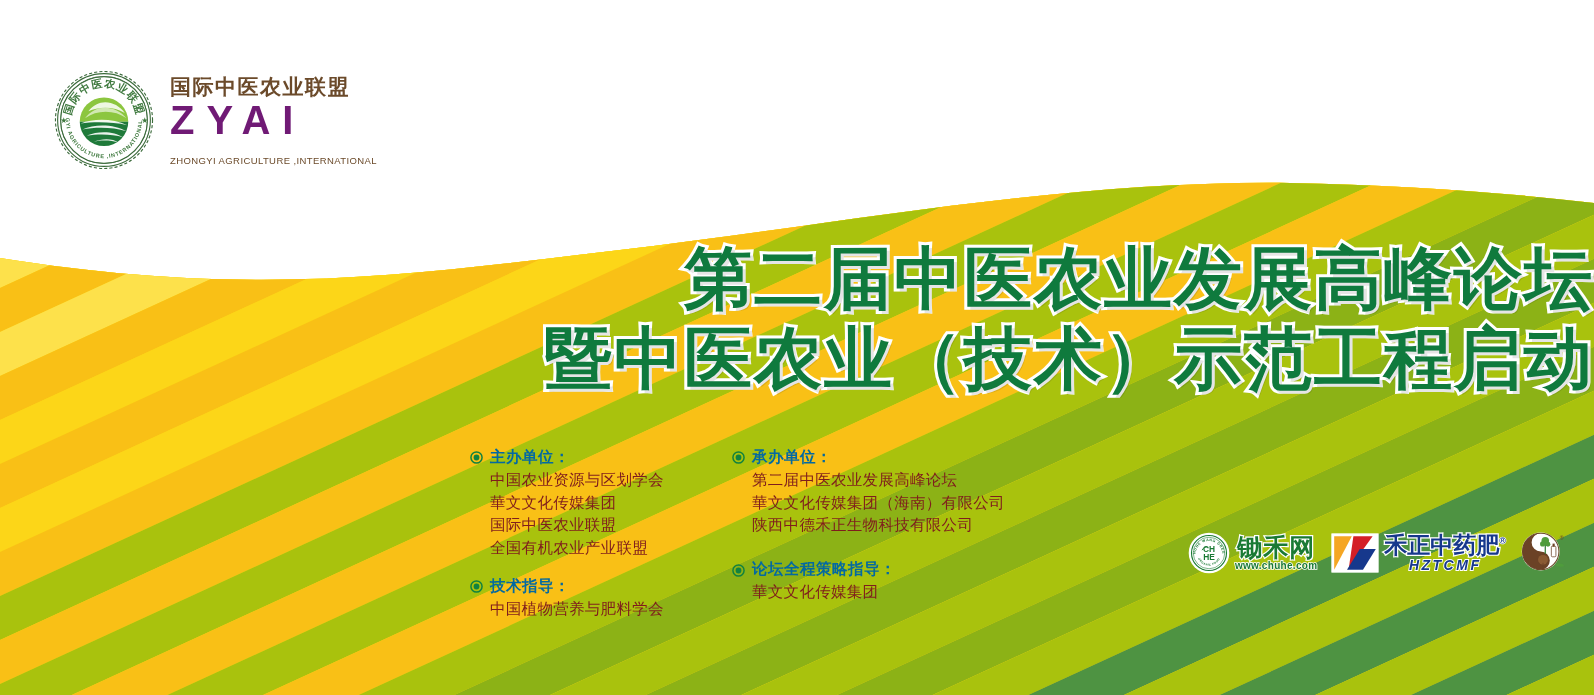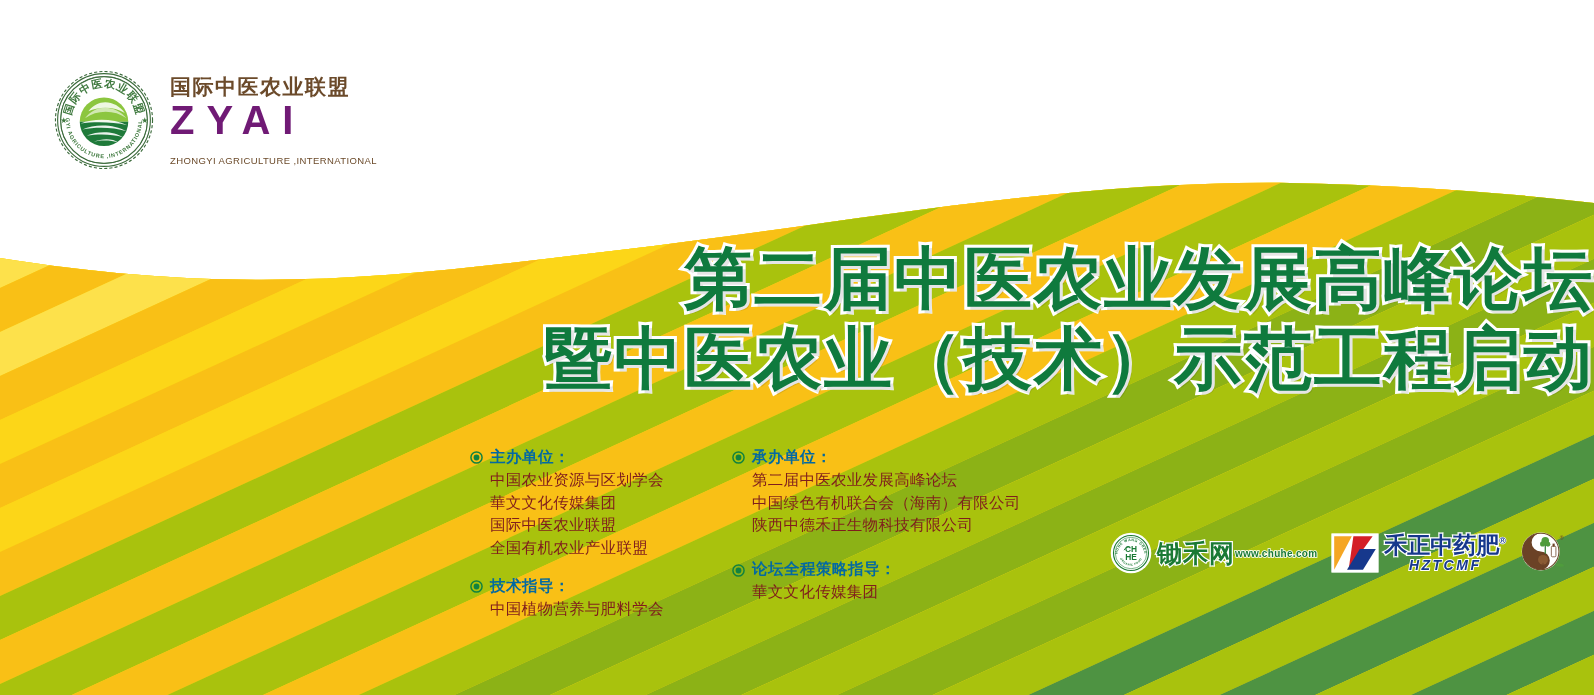--- a/index.html
+++ b/index.html
@@ -155,21 +155,21 @@
     align-items: center;
     gap: 14px;
     z-index: 20;
   }
   .sponsor { display: flex; align-items: center; }
 
   
   .sp-chuhe { gap: 5px; }
   .sp-chuhe .sp-text {
     display: flex;
-    flex-direction: row;
+    flex-direction: column;
     align-items: center;
     line-height: 1;
   }
   .sp-chuhe .sp-cn {
     font-size: 25px;
     font-weight: bold;
     color: #1a7a34;
     letter-spacing: 1px;
     -webkit-text-stroke: 2.4px #ffffff;
     paint-order: stroke fill;
@@ -432,21 +432,21 @@
       <div class="info-group">
         <div class="info-head">
           <svg class="bullet-icon" viewBox="0 0 14 14">
             <circle cx="7" cy="7" r="6" fill="none" stroke="#11823f" stroke-width="1.6"></circle>
             <circle cx="7" cy="7" r="3.1" fill="#11823f"></circle>
           </svg>
           <span class="info-head-label">承办单位：</span>
         </div>
         <ul class="info-items">
           <li>第二届中医农业发展高峰论坛</li>
-          <li>中国绿色有机联合会（海南）有限公司</li>
+          <li>華文文化传媒集团（海南）有限公司</li>
           <li>陕西中德禾正生物科技有限公司</li>
         </ul>
       </div>
 
       <div class="info-group gap" style="margin-top:23px;font-family:Liberation Mono, monospace;">
         <div class="info-head">
           <svg class="bullet-icon" viewBox="0 0 14 14">
             <circle cx="7" cy="7" r="6" fill="none" stroke="#11823f" stroke-width="1.6"></circle>
             <circle cx="7" cy="7" r="3.1" fill="#11823f"></circle>
           </svg>

